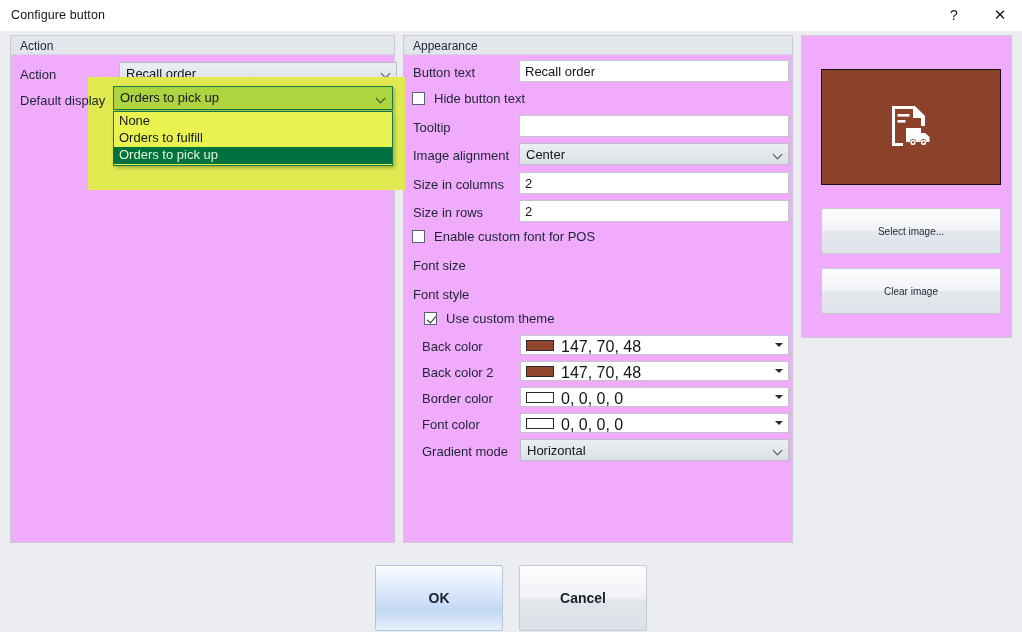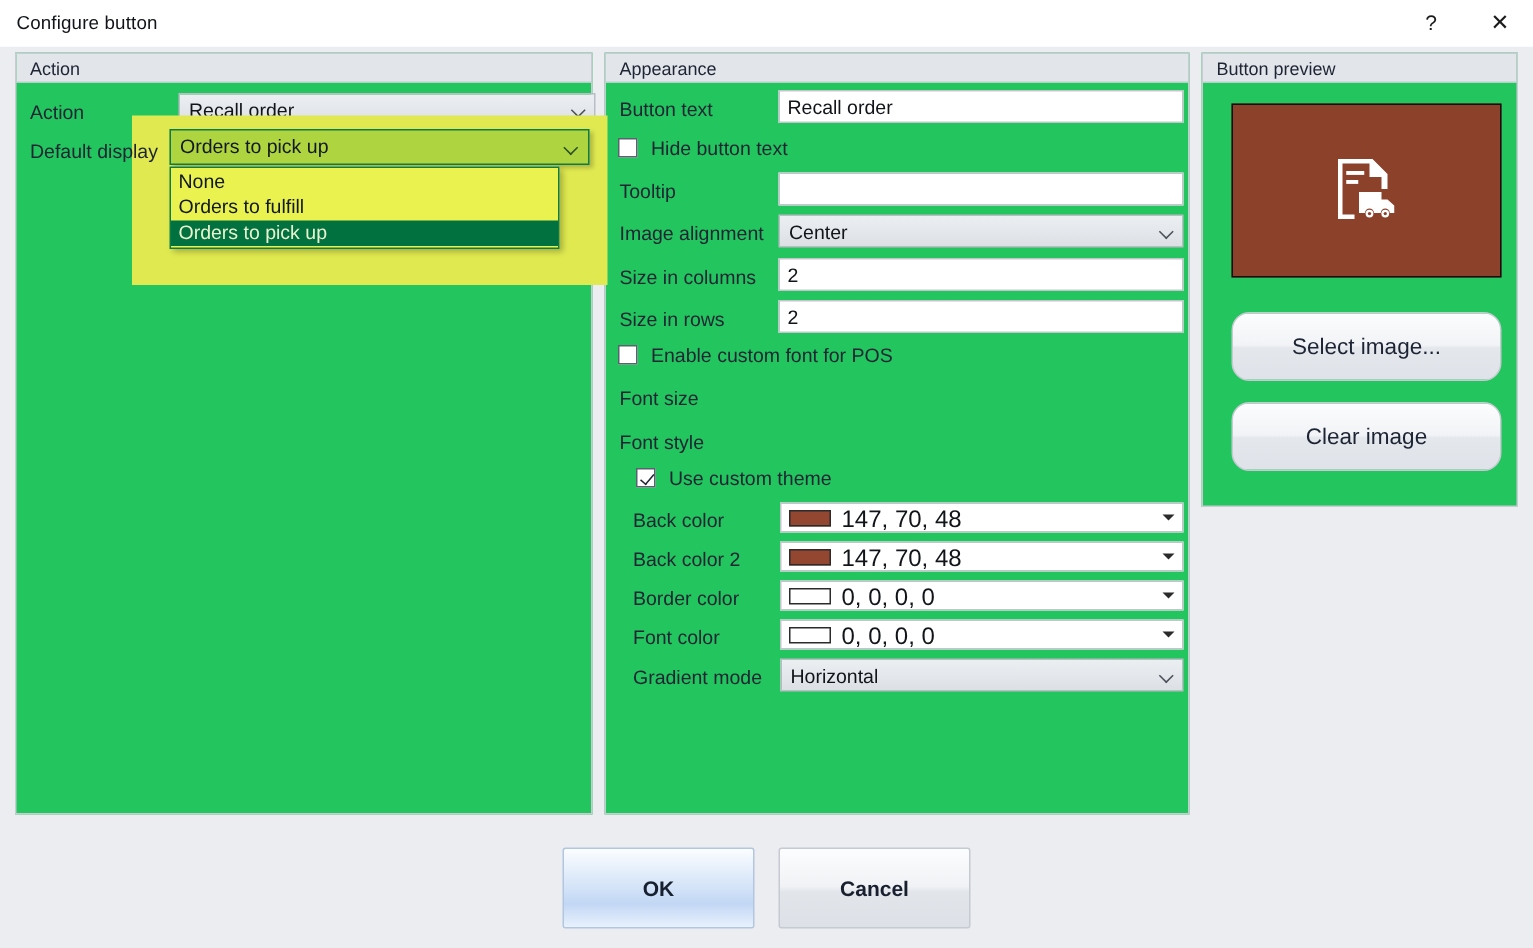--- a/index.html
+++ b/index.html
@@ -29,21 +29,21 @@
     display: flex; align-items: center; justify-content: center;
     color: #1a1a1a;
   }
   .tb-help { right: 46px; font-size: 14px; }
   .tb-close { right: 0px; font-size: 15px; }
 
   
   .group {
     position: absolute;
     border: 1px solid #c8ccd2;
-    background: #22c55e;
+    background: #f0abfc;
     box-sizing: border-box;
   }
   .group > .group-header {
     position: absolute; left: 0; top: 0; right: 0; height: 19px;
     background: #e2e5ea;
     border-bottom: 1px solid #d3d7dd;
     box-sizing: border-box;
   }
   .group > .group-header > span {
     position: absolute; left: 9px; top: 3px;
@@ -146,21 +146,21 @@
     font-size: 13px; color: #11181f;
     line-height: 21px; padding-left: 6px;
     z-index: 50;
     box-shadow: 2px 2px 3px rgba(0,0,0,.22);
   }
   #dd-combo .arrow { position: absolute; right: 7px; top: 0; height: 100%; display:flex; align-items:center;}
   #dd-combo .chev::before { border-color: #2a4f2a; }
 
   
   #dd-list {
-    position: absolute; left: 113px; top: 111px; width: 260px;
+    position: absolute; left: 113px; top: 111px; width: 280px;
     box-sizing: border-box;
     background: #eaf24f;
     border: 1px solid #0f7a4a;
     z-index: 50;
     box-shadow: 2px 2px 4px rgba(0,0,0,.25);
     padding: 1px 0 1px 0;
   }
   #dd-list .opt {
     height: 17px; line-height: 16px;
     font-size: 13px; color: #11181f;
@@ -176,30 +176,30 @@
     position: absolute; left: 19px; top: 33px; width: 180px; height: 116px;
     background: #8c412b;
     border: 1px solid #111111; box-sizing: border-box;
     display: flex; align-items: center; justify-content: center;
   }
   .pvbtn {
     position: absolute; left: 19px; width: 180px; height: 46px;
     box-sizing: border-box;
     background: linear-gradient(to bottom,#fcfdfe 0%,#f1f3f6 48%,#e4e7ec 52%,#dfe3e9 100%);
     border: 1px solid #c6cad1;
-    border-radius: 12px;
+    border-radius: 2px;
     display: flex; align-items: center; justify-content: center;
-    font-size: 15px; color: #1d2433;
+    font-size: 10px; color: #1d2433;
   }
   #btn-select-image { top: 172px; }
   #btn-clear-image  { top: 232px; }
 
   
   .bottombtn {
-    position: absolute; top: 565px; width: 128px; height: 54px;
+    position: absolute; top: 565px; width: 128px; height: 66px;
     box-sizing: border-box; border-radius: 2px;
     display: flex; align-items: center; justify-content: center;
     font-size: 14px; font-weight: bold; color: #182030;
   }
   #btn-ok {
     left: 375px;
     background: linear-gradient(to bottom,#fbfdff 0%,#cfe0f7 55%,#c2d7f4 70%,#e8f1fd 100%);
     border: 1px solid #b3c6e0;
   }
   #btn-cancel {
@@ -323,23 +323,20 @@
   <div class="lbl" style="left:18px; top:408px;">Gradient mode</div>
   <div class="combo" style="left:116px; top:403px; width:269px;">
     <span>Horizontal</span>
     <span class="arrow">
         <i class="chev"></i>
       </span>
   </div>
 </div>
 
 <div class="group" id="preview-group">
-  <div class="group-header">
-    <span>Button preview</span>
-  </div>
 
   <div id="preview-tile">
     <span>
       <svg width="46" height="44" viewBox="0 0 46 44" fill="none" xmlns="http://www.w3.org/2000/svg">
 
         <path d="M4 2 H27 L37 12 V22 H33 V14 H25 V5 H7 V39 H15 V42 H4 Z" fill="#ffffff"></path>
 
         <path d="M27.5 3 L36 11.5 H27.5 Z" fill="#ffffff"></path>
 
         <rect x="9.5" y="10" width="12" height="2.6" fill="#ffffff"></rect>

